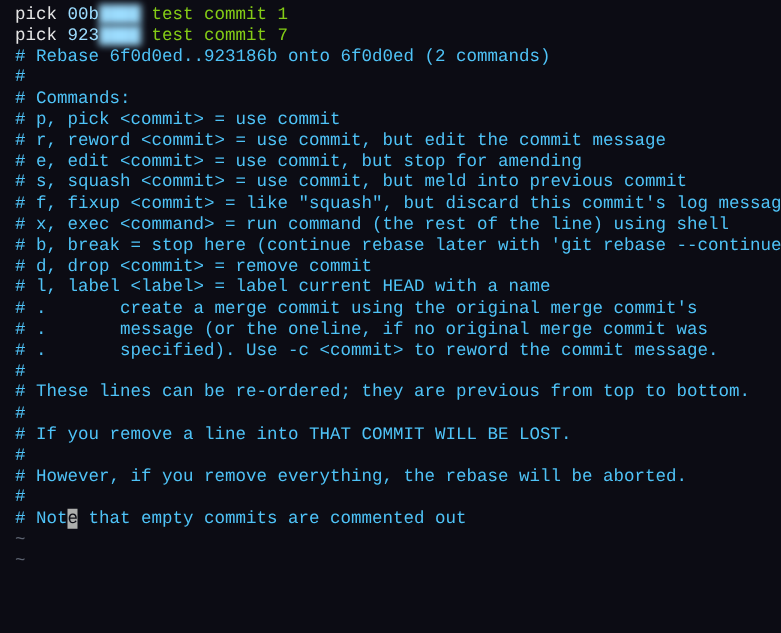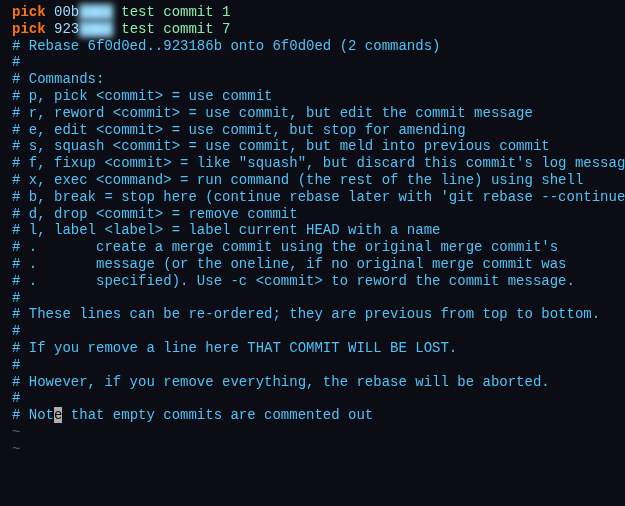--- a/index.html
+++ b/index.html
@@ -10,29 +10,29 @@
       font-family: 'Consolas', 'Monaco', 'Courier New', monospace;
       font-size: 14px;
       line-height: 1.2;
       width: 625px;
       box-sizing: border-box;
     }
     .line {
       white-space: pre;
     }
     .kw-pick {
-      color: #f97316;
-      font-weight: bold;
+      color: #e5e5e5;
+      font-weight: normal;
     }
     .hash {
       color: #9cdcfe;
       text-align: right;
     }
     .msg {
-      color: #86efac;
+      color: #84cc16;
     }
     .comment {
       color: #4fc3f7;
     }
     .tilde {
       color: #5c6370;
     }
     .cursor {
       background: #aeafad;
       color: #0c0c14;
@@ -61,21 +61,21 @@
   <div class="line comment"># x, exec &lt;command&gt; = run command (the rest of the line) using shell</div>
   <div class="line comment"># b, break = stop here (continue rebase later with 'git rebase --continue')</div>
   <div class="line comment"># d, drop &lt;commit&gt; = remove commit</div>
   <div class="line comment"># l, label &lt;label&gt; = label current HEAD with a name</div>
   <div class="line comment"># .       create a merge commit using the original merge commit's</div>
   <div class="line comment"># .       message (or the oneline, if no original merge commit was</div>
   <div class="line comment"># .       specified). Use -c &lt;commit&gt; to reword the commit message.</div>
   <div class="line comment">#</div>
   <div class="line comment"># These lines can be re-ordered; they are previous from top to bottom.</div>
   <div class="line comment">#</div>
-  <div class="line comment"># If you remove a line here THAT COMMIT WILL BE LOST.</div>
+  <div class="line comment"># If you remove a line into THAT COMMIT WILL BE LOST.</div>
   <div class="line comment">#</div>
   <div class="line comment"># However, if you remove everything, the rebase will be aborted.</div>
   <div class="line comment">#</div>
 
   <div class="line comment"><span># Not</span><span class="cursor">e</span><span> that empty commits are commented out</span></div>
 
   <div class="line tilde">~</div>
   <div class="line tilde">~</div>
 </div>
 

